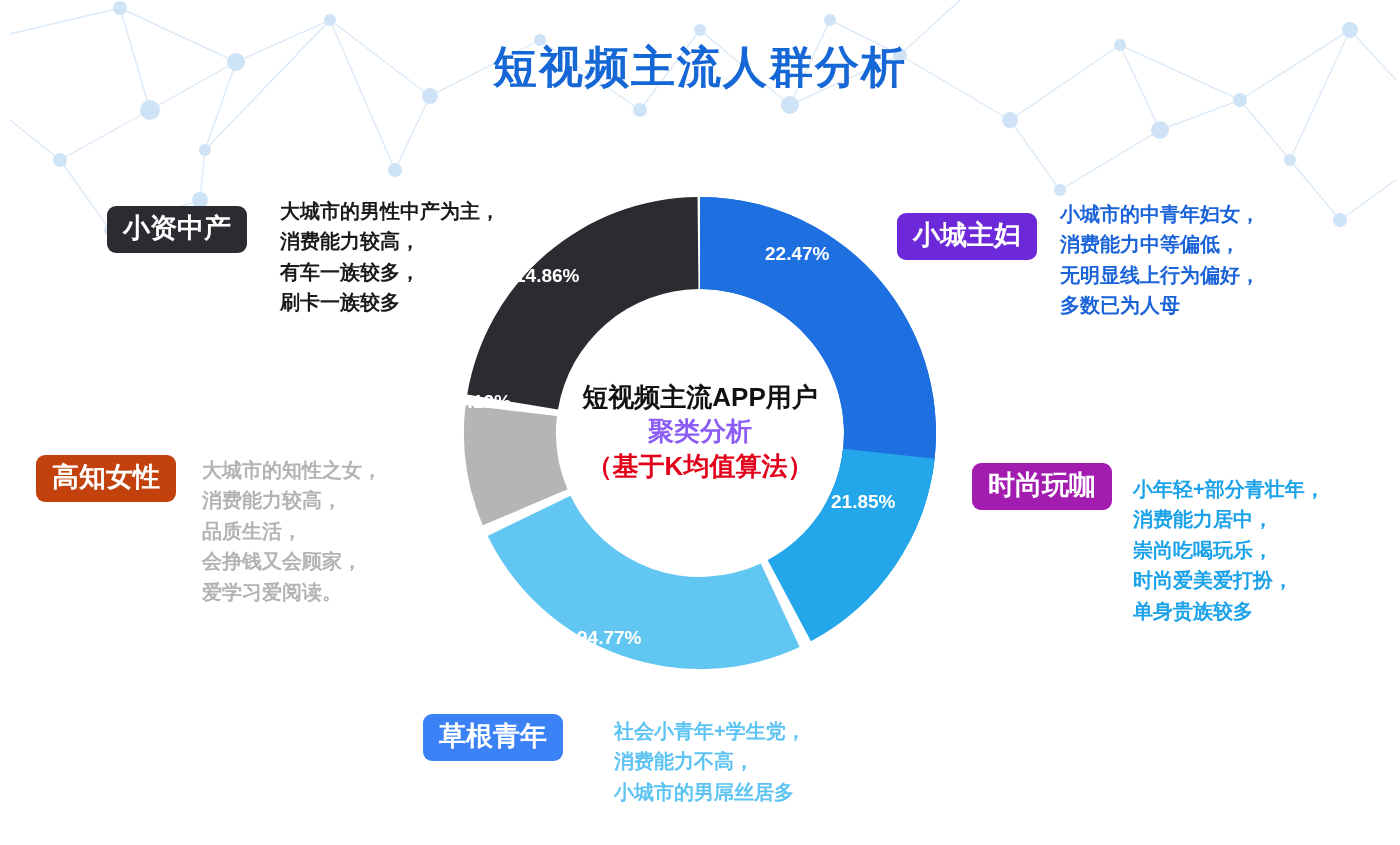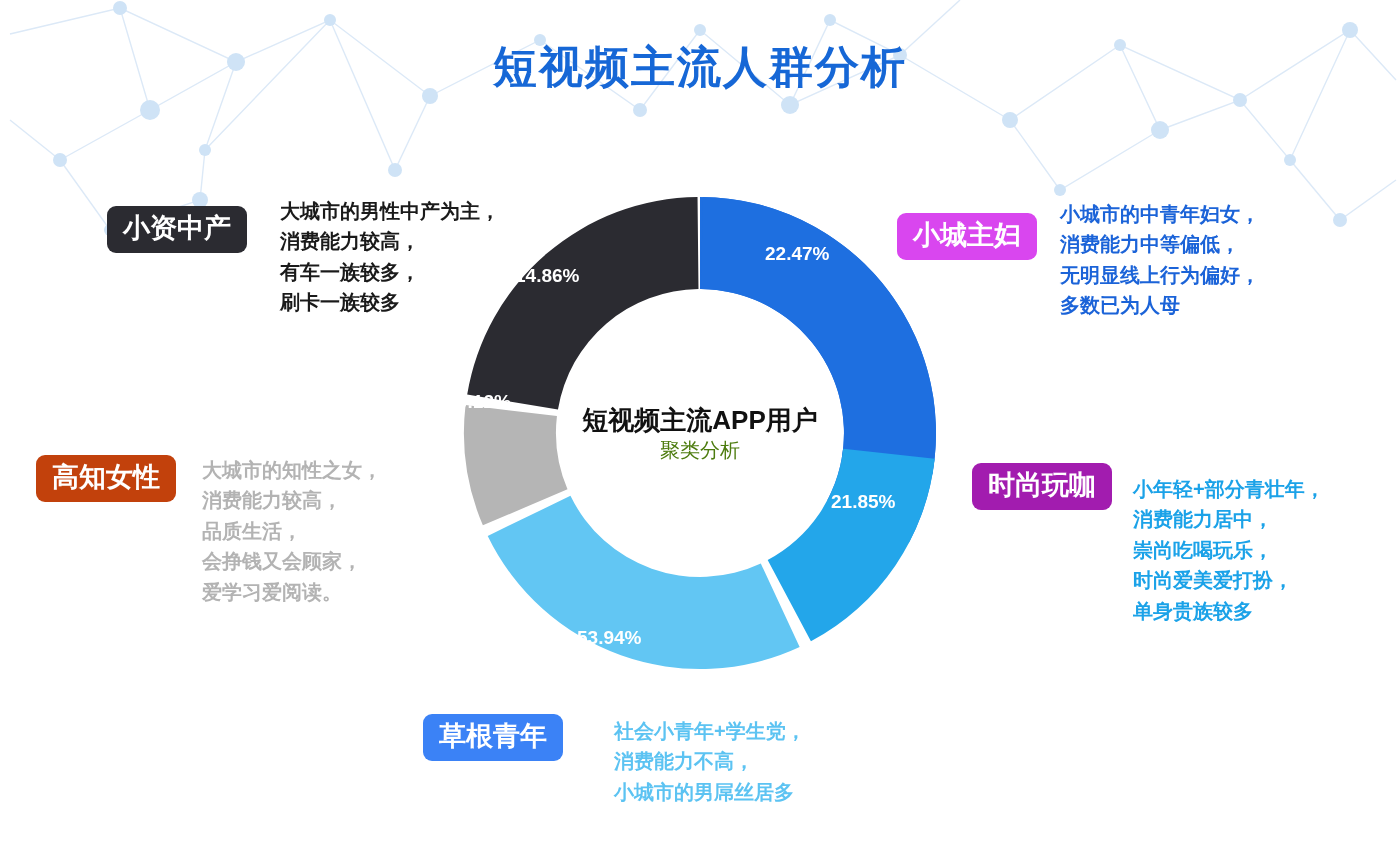--- a/index.html
+++ b/index.html
@@ -59,23 +59,23 @@
     pointer-events: none;
   }
   .center-line1 {
     font-size: 26px;
     font-weight: bold;
     color: #111111;
     line-height: 1.32;
     white-space: nowrap;
   }
   .center-line2 {
-    font-size: 20px;
-    font-weight: normal;
-    color: #4d7c0f;
+    font-size: 26px;
+    font-weight: bold;
+    color: #8b5cf6;
     line-height: 1.32;
   }
   .center-line3 {
     font-size: 26px;
     font-weight: bold;
     color: #e2001a;
     line-height: 1.45;
     white-space: nowrap;
   }
 
@@ -109,21 +109,21 @@
     white-space: pre-line;
   }
 
   .desc-dark   { color: #1a1a1a; }
   .desc-blue   { color: #1b63d8; }
   .desc-cyan   { color: #1ba2e8; }
   .desc-sky    { color: #5cc3f2; }
   .desc-gray   { color: #b3b3b3; }
 
   .tag-dark { background: #2b2b31; }
-  .tag-blue { background: #d946ef; }
+  .tag-blue { background: #6d28d9; }
   .tag-cyan { background: #a21caf; }
   .tag-sky  { background: #3b82f6; }
   .tag-gray { background: #c2410c; }
 </style>
 </head>
 <body>
 
 <svg id="bg-network" viewBox="0 0 1400 845">
   <g stroke="#dce9f7" stroke-width="1.4" fill="none">
     <path d="M10 34 L120 8 L236 62 L330 20 L430 96 L540 40 L640 110 L700 30"></path>
@@ -185,25 +185,26 @@
 
       <path fill="#b5b5b5" d="M -217.12 92.34 A 236 236 0 0 1 -234.45 -27.90 L -143.05 -17.02 A 144 144 0 0 0 -132.49 56.35 Z"></path>
 
       <path fill="#2b2b31" d="M -232.82 -38.44 A 236 236 0 0 1 -2.47 -235.99 L -1.51 -143.99 A 144 144 0 0 0 -142.05 -23.45 Z"></path>
     </g>
   </svg>
 
   <div id="donut-center-text">
     <div class="center-line1">短视频主流APP用户</div>
     <div class="center-line2">聚类分析</div>
+    <div class="center-line3">（基于K均值算法）</div>
   </div>
 
   <div class="slice-label" style="left: 310px; top: 55px;">22.47%</div>
   <div class="slice-label" style="left: 376px; top: 303px;">21.85%</div>
-  <div class="slice-label" style="left: 122px; top: 439px;">53.94%</div>
+  <div class="slice-label" style="left: 122px; top: 439px;">94.77%</div>
   <div class="slice-label" style="left: 2px;   top: 203px;">9.12%</div>
   <div class="slice-label" style="left: 60px;  top: 77px;">14.86%</div>
 </div>
 
 <div class="tag tag-dark" style="left: 107px; top: 206px;">小资中产</div>
 <div class="desc desc-dark" style="left: 280px; top: 196px;">大城市的男性中产为主，
 消费能力较高，
 有车一族较多，
 刷卡一族较多</div>
 

